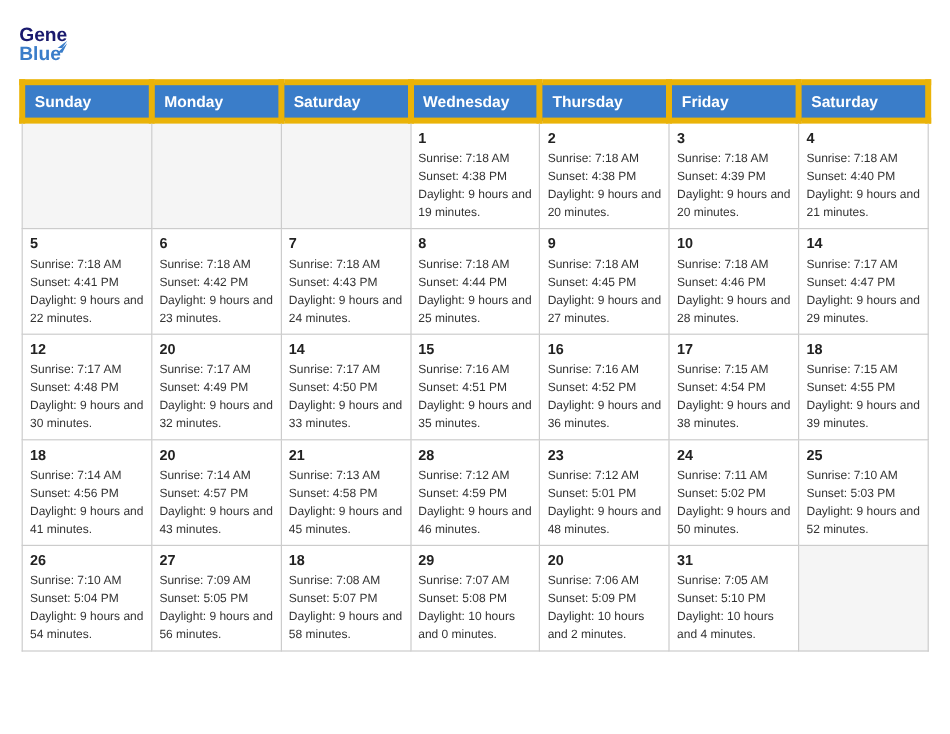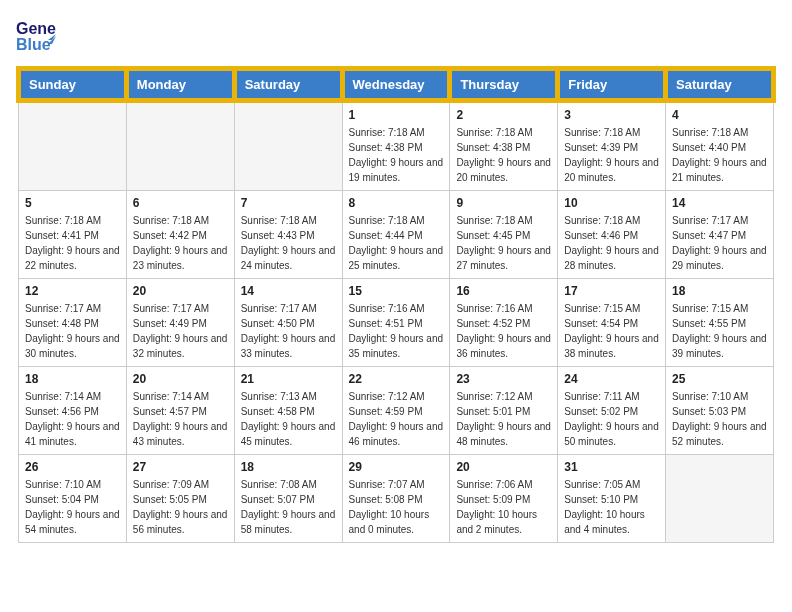--- a/index.html
+++ b/index.html
@@ -201,21 +201,21 @@
         </td>
         <td>
           <span class="day-number">20</span>
           <div class="day-info">Sunrise: 7:14 AM<br>Sunset: 4:57 PM<br>Daylight: 9 hours and 43 minutes.</div>
         </td>
         <td>
           <span class="day-number">21</span>
           <div class="day-info">Sunrise: 7:13 AM<br>Sunset: 4:58 PM<br>Daylight: 9 hours and 45 minutes.</div>
         </td>
         <td>
-          <span class="day-number">22</span>
+          <span class="day-number">28</span>
           <div class="day-info">Sunrise: 7:12 AM<br>Sunset: 4:59 PM<br>Daylight: 9 hours and 46 minutes.</div>
         </td>
         <td>
           <span class="day-number">23</span>
           <div class="day-info">Sunrise: 7:12 AM<br>Sunset: 5:01 PM<br>Daylight: 9 hours and 48 minutes.</div>
         </td>
         <td>
           <span class="day-number">24</span>
           <div class="day-info">Sunrise: 7:11 AM<br>Sunset: 5:02 PM<br>Daylight: 9 hours and 50 minutes.</div>
         </td>

